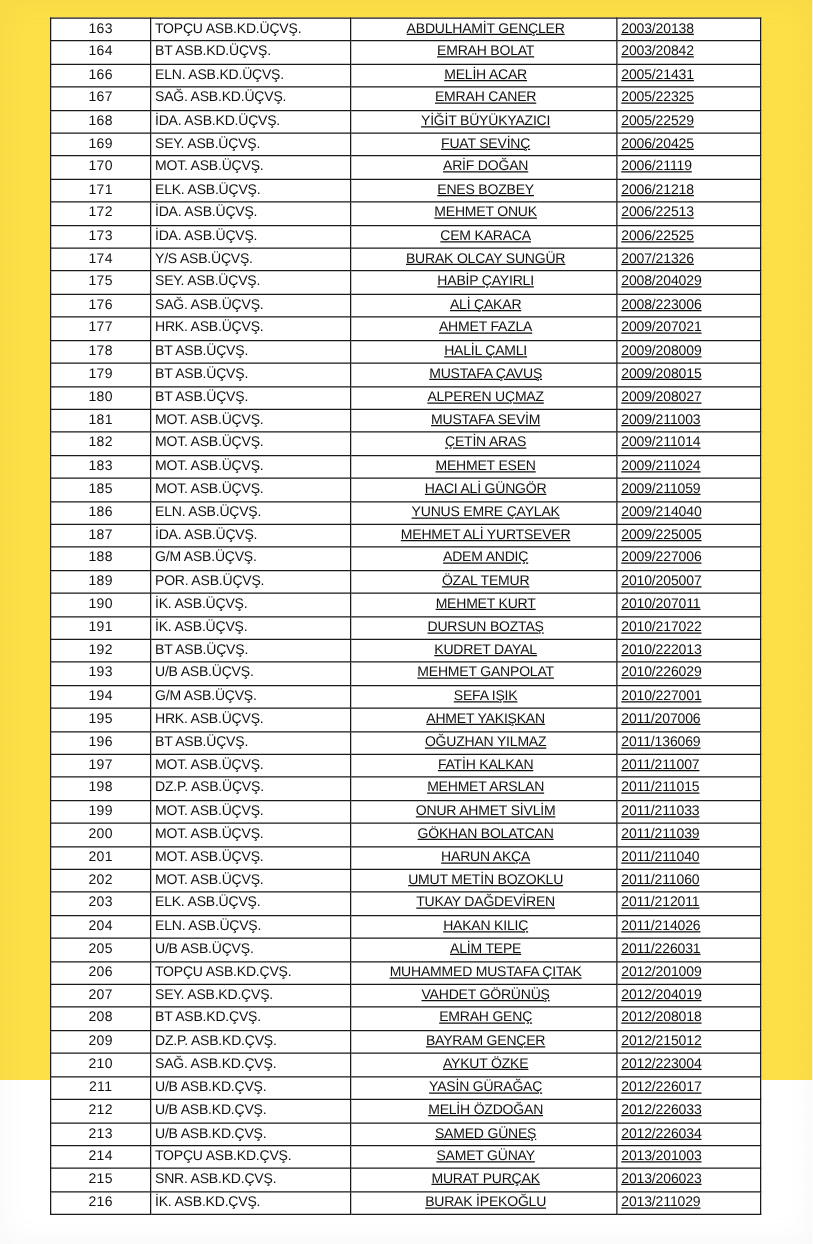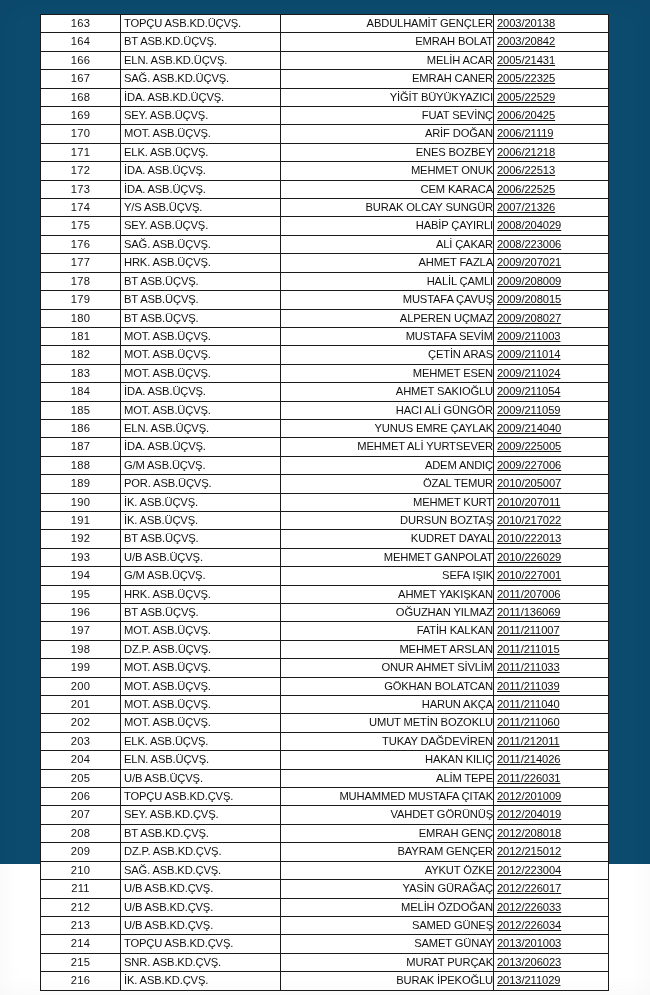--- a/index.html
+++ b/index.html
@@ -17,21 +17,21 @@
     position: relative;
   }
 
   
   #scan-page {
     position: absolute;
     left: 0;
     top: 0;
     width: 650px;
     height: 864px;
-    background: #0c4a6e;
+    background: #fde047;
   }
 
   
   #roster-table {
     position: absolute;
     left: 40px;
     top: 14px;
     width: 568px;
     border-collapse: collapse;
     table-layout: fixed;
@@ -57,22 +57,23 @@
   #roster-table td.cell-index {
     text-align: center;
     padding: 0;
     letter-spacing: 0.3px;
   }
   #roster-table td.cell-rank {
     text-align: left;
     letter-spacing: -0.15px;
   }
   #roster-table td.cell-name {
-    text-align: right;
+    text-align: center;
     letter-spacing: -0.15px;
+    text-decoration: underline;
   }
   #roster-table td.cell-reg {
     text-align: left;
     letter-spacing: -0.1px;
     text-decoration: underline;
   }
 
   
   #scan-noise {
     position: absolute;
@@ -223,26 +224,20 @@
           <td class="cell-name">ÇETİN ARAS</td>
           <td class="cell-reg">2009/211014</td>
         </tr>
         <tr>
           <td class="cell-index">183</td>
           <td class="cell-rank">MOT. ASB.ÜÇVŞ.</td>
           <td class="cell-name">MEHMET ESEN</td>
           <td class="cell-reg">2009/211024</td>
         </tr>
         <tr>
-          <td class="cell-index">184</td>
-          <td class="cell-rank">İDA. ASB.ÜÇVŞ.</td>
-          <td class="cell-name">AHMET SAKIOĞLU</td>
-          <td class="cell-reg">2009/211054</td>
-        </tr>
-        <tr>
           <td class="cell-index">185</td>
           <td class="cell-rank">MOT. ASB.ÜÇVŞ.</td>
           <td class="cell-name">HACI ALİ GÜNGÖR</td>
           <td class="cell-reg">2009/211059</td>
         </tr>
         <tr>
           <td class="cell-index">186</td>
           <td class="cell-rank">ELN. ASB.ÜÇVŞ.</td>
           <td class="cell-name">YUNUS EMRE ÇAYLAK</td>
           <td class="cell-reg">2009/214040</td>

